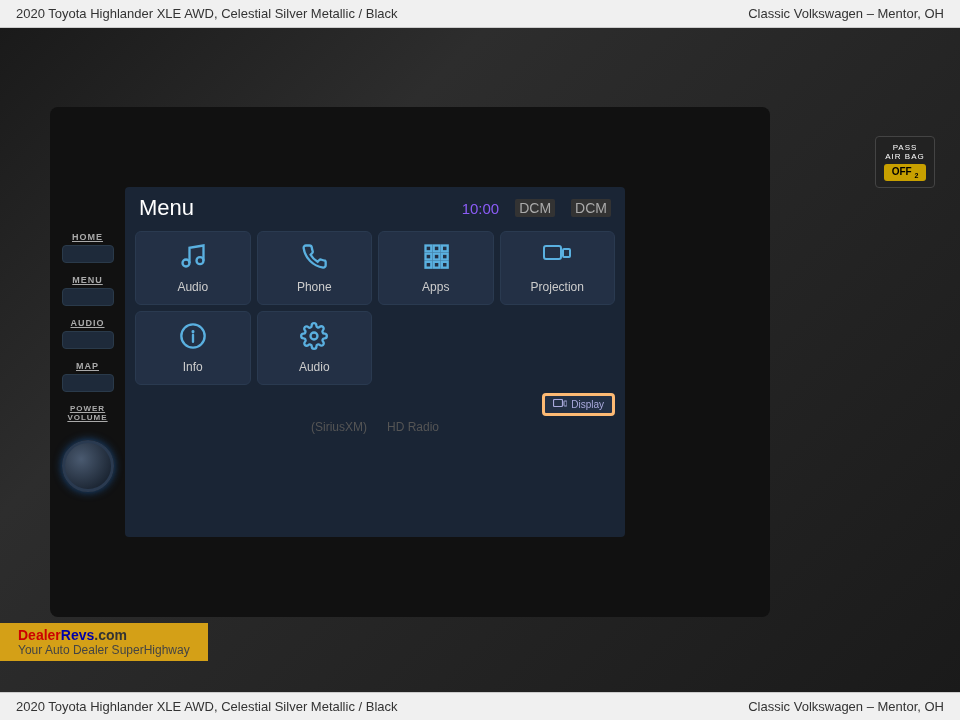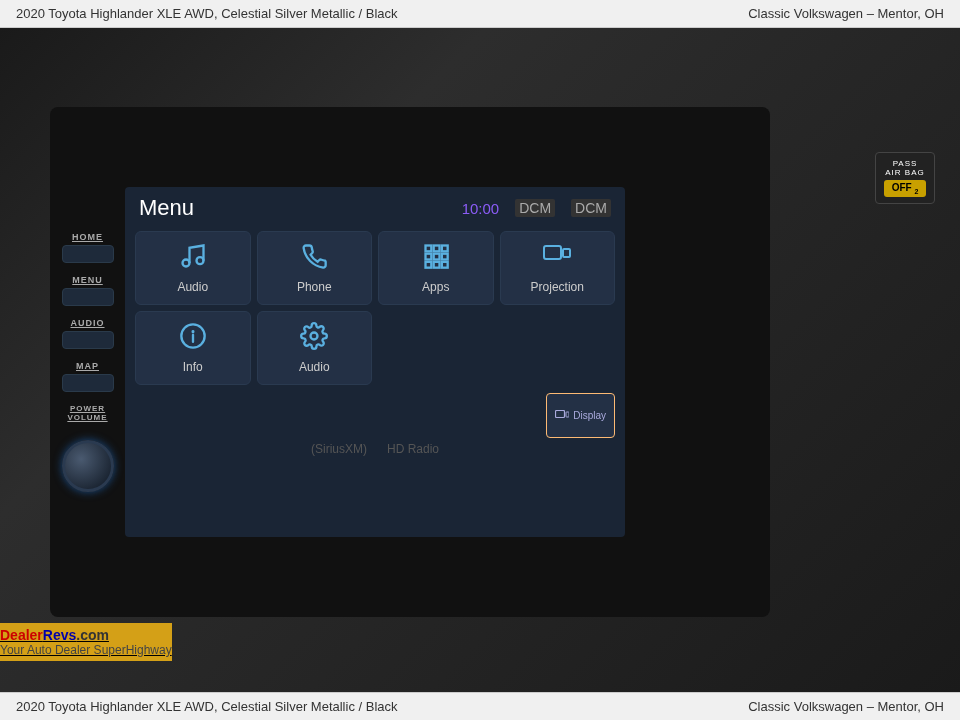--- a/index.html
+++ b/index.html
@@ -198,25 +198,25 @@
     .screen-footer {
       display: flex;
       justify-content: flex-end;
       padding: 2px 10px;
       align-items: center;
       gap: 6px;
     }
 
     .display-btn {
       background: #233045;
-      border: 1px solid #fdba74;
+      border: 3px solid #fdba74;
       border-radius: 4px;
       color: #aad;
       font-size: 10px;
-      padding: 16px 8px;
+      padding: 3px 8px;
       cursor: pointer;
       display: flex;
       align-items: center;
       gap: 4px;
     }
 
     .screen-bottom-labels {
       display: flex;
       justify-content: center;
       gap: 20px;
@@ -258,41 +258,40 @@
       height: 15px;
       cursor: pointer;
     }
 
     
     .watermark {
       position: absolute;
       bottom: 35px;
       left: 0;
       background: #d4a017;
-      padding: 4px 0;
-      display: flex;
-      flex-direction: column;
-      text-decoration: underline;
+      padding: 4px 18px;
+      display: flex;
+      flex-direction: column;
     }
 
     .watermark-main {
       color: #222;
       font-size: 14px;
       font-weight: bold;
     }
 
     .watermark-sub {
       color: #444;
       font-size: 12px;
     }
 
     .pass-airbag {
       position: absolute;
       right: 25px;
-      top: 124px;
+      top: 108px;
       background: #222;
       border: 1px solid #444;
       border-radius: 4px;
       padding: 6px 8px;
       color: #fff;
       font-size: 8px;
       text-align: center;
       width: 60px;
     }
 

